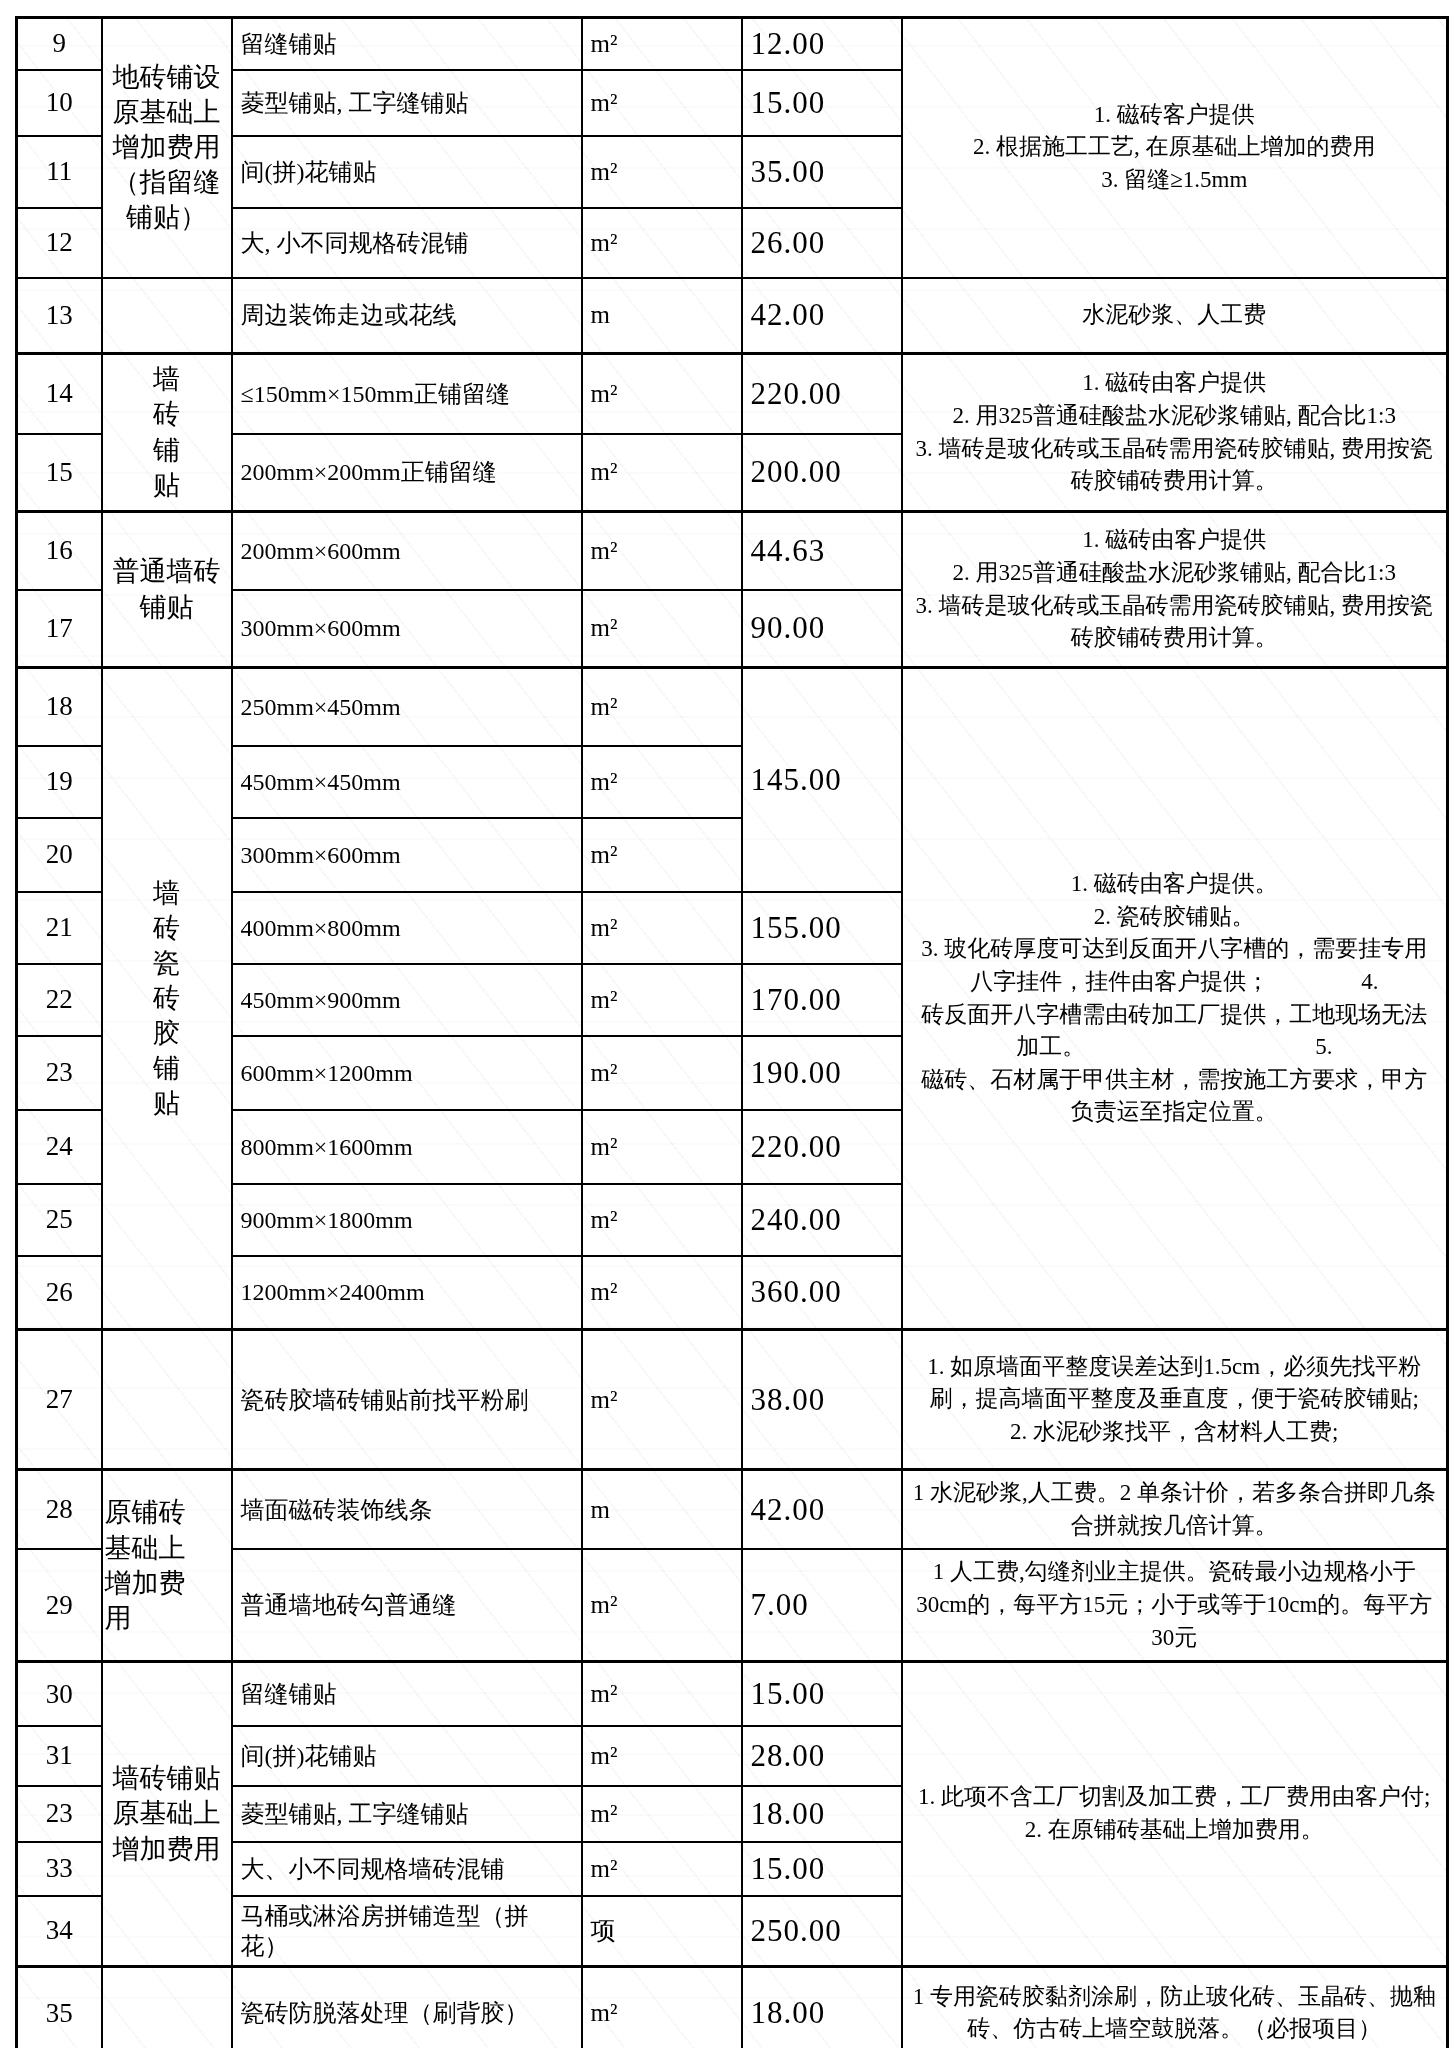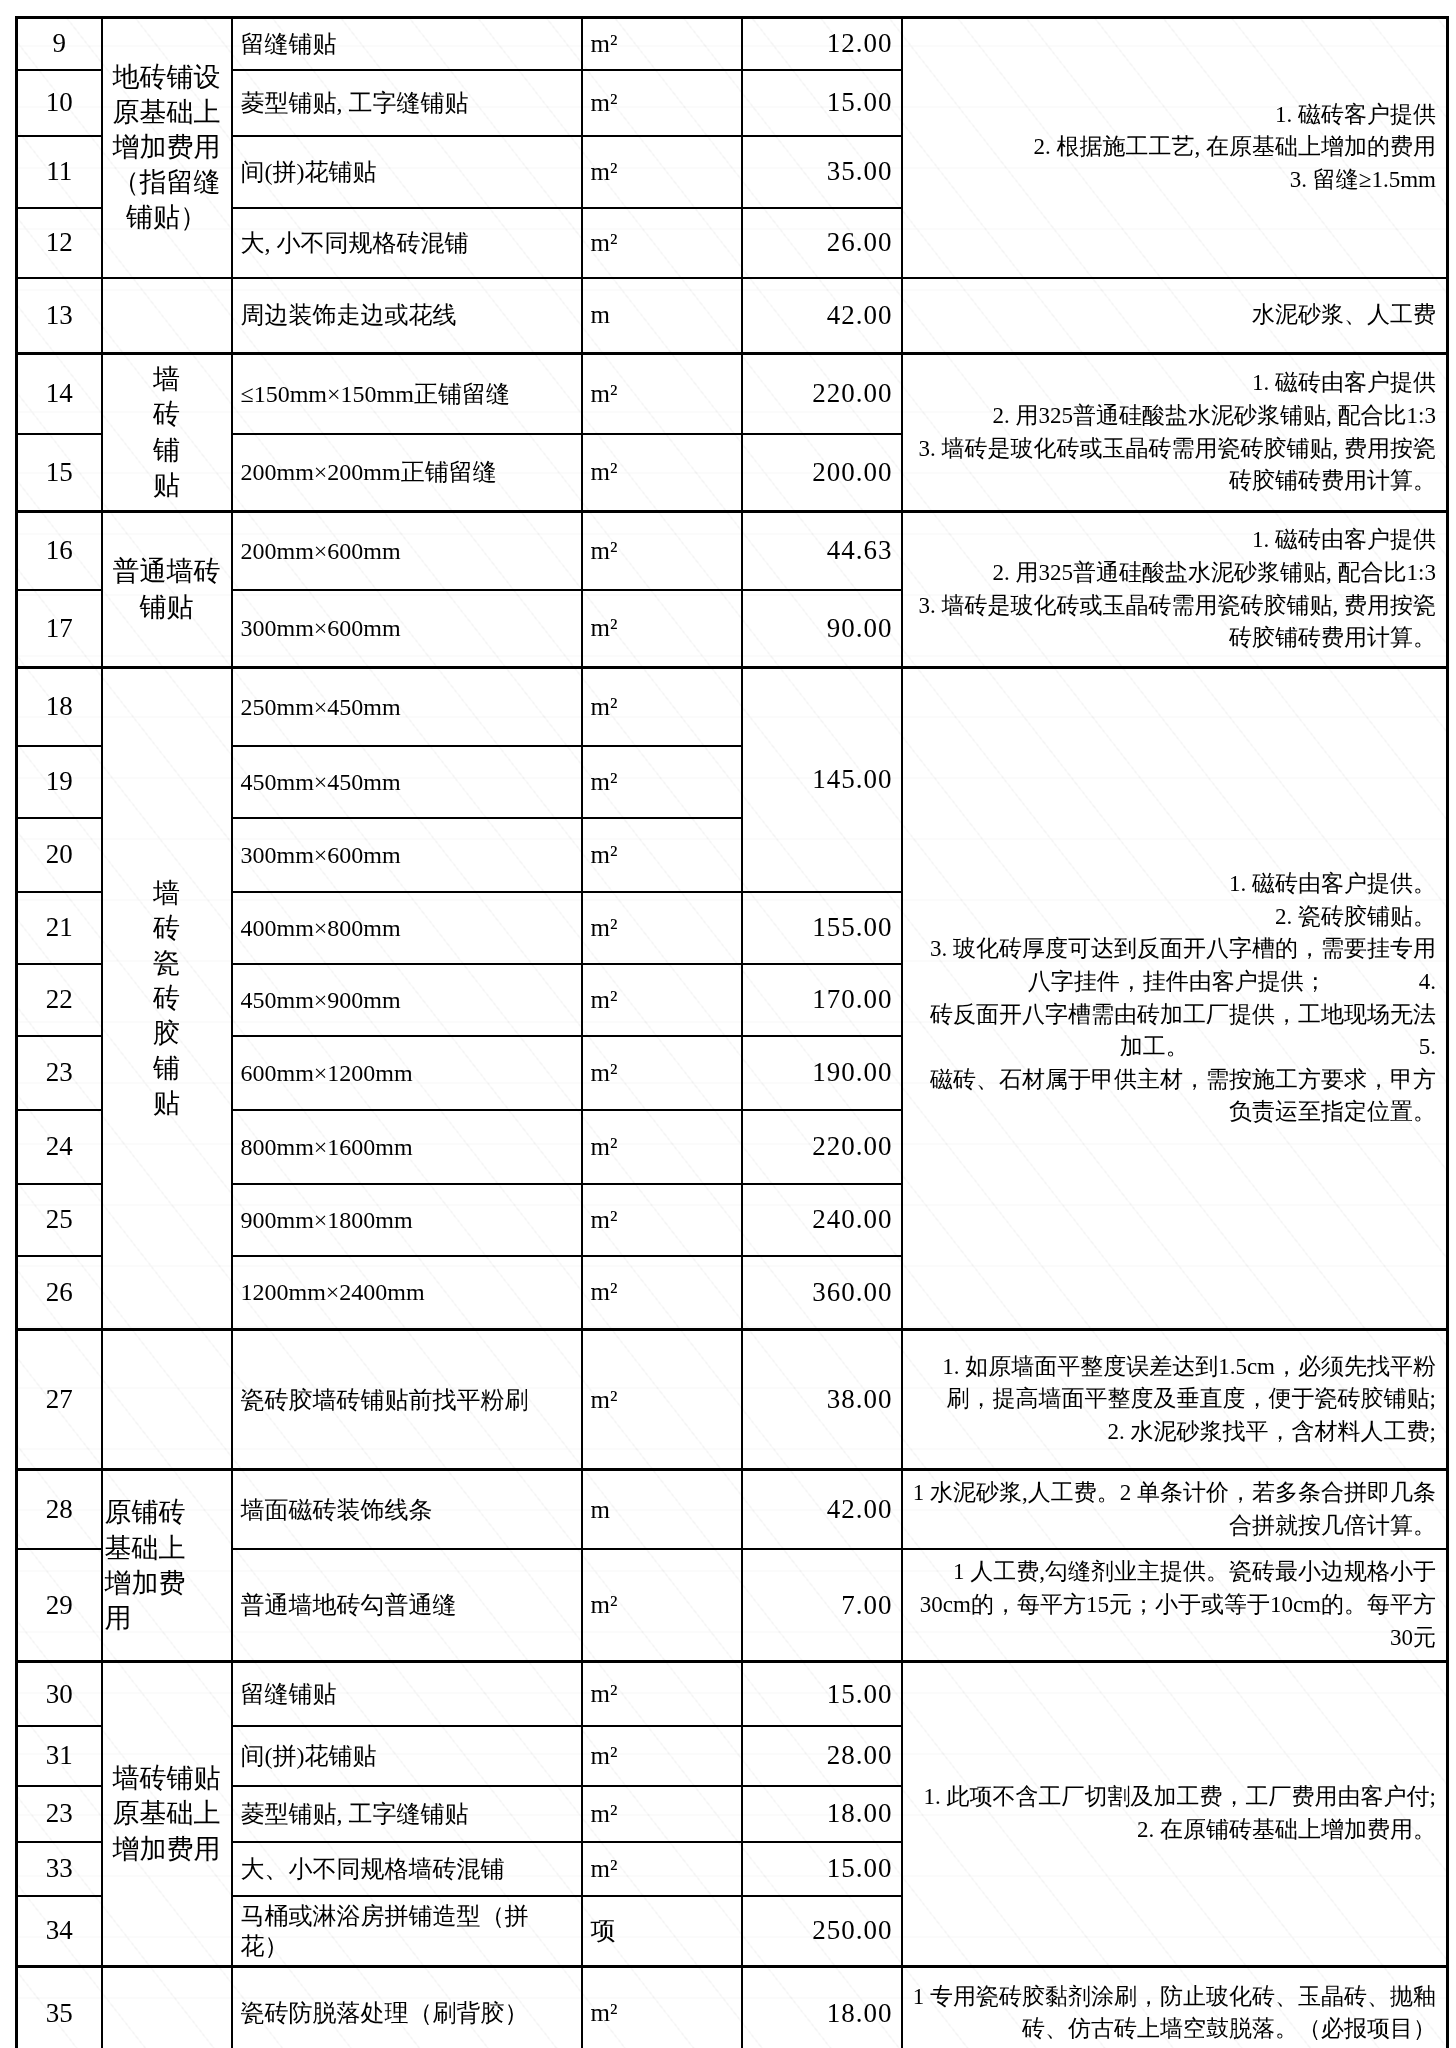--- a/index.html
+++ b/index.html
@@ -30,23 +30,23 @@
   col.c-price{width:160px;}
   col.c-note{width:546px;}
   td.no{text-align:center;font-size:27px;}
   td.cat{
     text-align:center;font-size:27px;line-height:1.3;
     white-space:pre-line;padding:4px 3px;
   }
   td.cat.left{text-align:left;padding-left:2px;}
   td.item{font-size:24px;line-height:1.25;text-align:left;}
   td.unit{font-size:25px;}
-  td.price{text-align:right;font-size:27px;letter-spacing:1px;}
+  td.price{text-align:left;font-size:31px;letter-spacing:1px;}
   td.note{
-    font-size:23px;line-height:1.42;text-align:right;
+    font-size:23px;line-height:1.42;text-align:center;
     white-space:pre-line;padding:6px 10px;
   }
 </style>
 </head>
 <body>
 
 <table class="price-table">
   <colgroup>
     <col class="c-no">
       <col class="c-cat">

